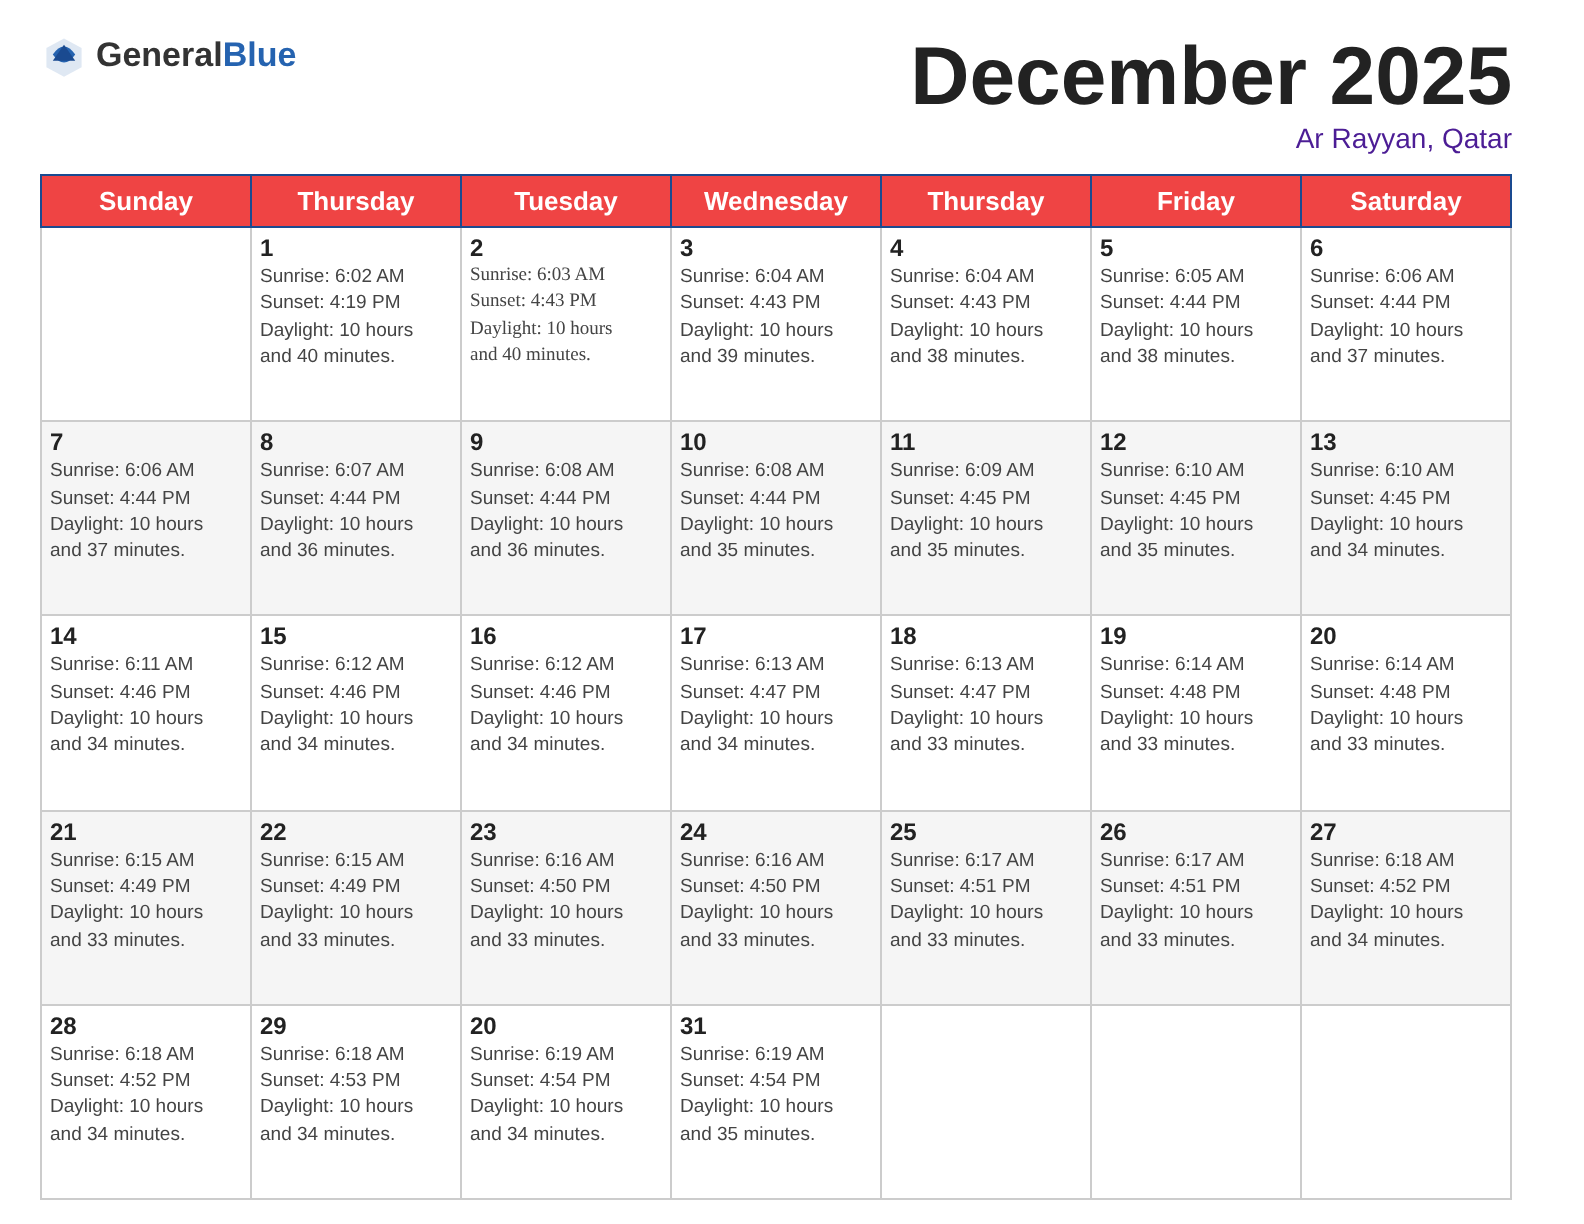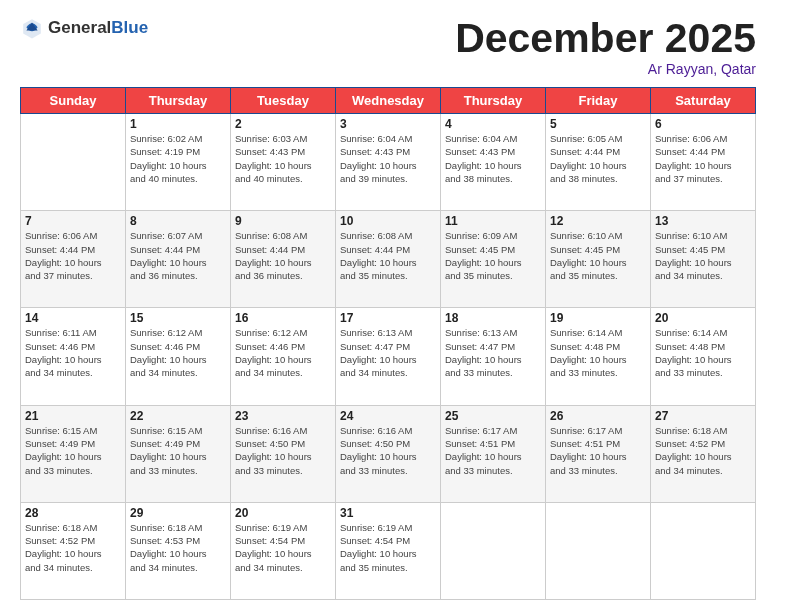--- a/index.html
+++ b/index.html
@@ -134,21 +134,21 @@
           <td class="empty-cell"></td>
           <td>
             <span class="day-number">1</span>
             <div class="day-info" style="white-space: pre-line;">Sunrise: 6:02 AM
 Sunset: 4:19 PM
 Daylight: 10 hours
 and 40 minutes.</div>
           </td>
           <td>
             <span class="day-number">2</span>
-            <div class="day-info" style="white-space: pre-line;">Sunrise: 6:03 AM
+            <div class="day-info" style="white-space: pre-line; font-family: Liberation Serif, serif;">Sunrise: 6:03 AM
 Sunset: 4:43 PM
 Daylight: 10 hours
 and 40 minutes.</div>
           </td>
           <td>
             <span class="day-number">3</span>
             <div class="day-info" style="white-space: pre-line;">Sunrise: 6:04 AM
 Sunset: 4:43 PM
 Daylight: 10 hours
 and 39 minutes.</div>

